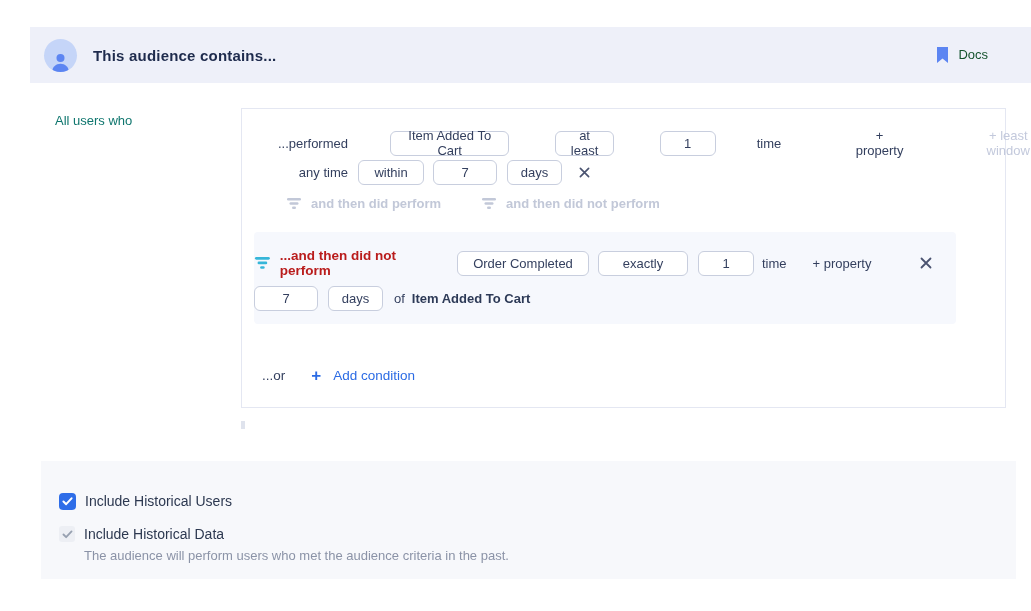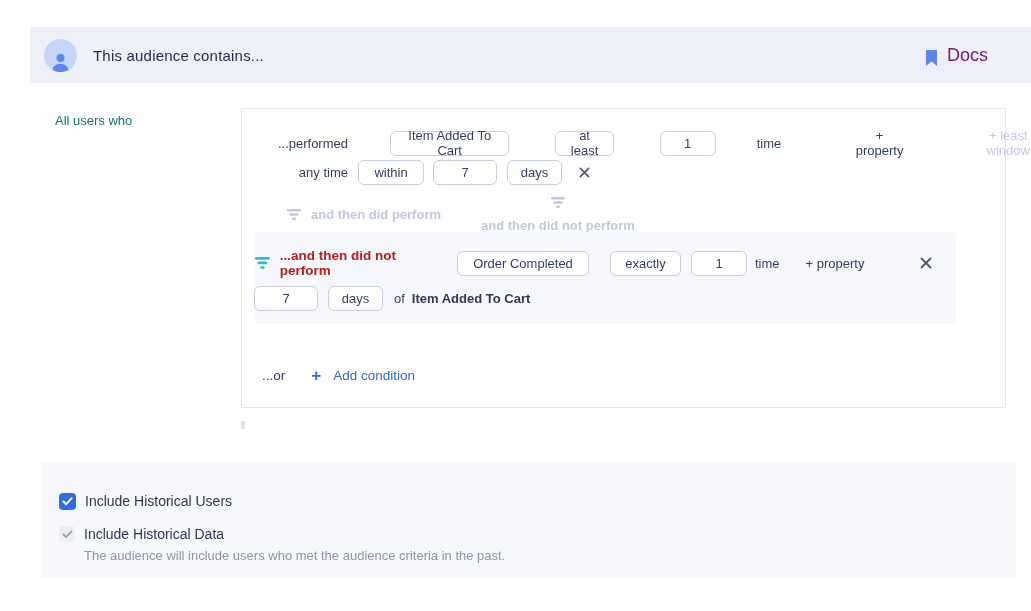--- a/index.html
+++ b/index.html
@@ -12,22 +12,22 @@
   
   .header {
     position:absolute; left:30px; right:0; top:27px; height:56px;
     background:#eef0f9; display:flex; align-items:center;
     padding:0 43px 0 14px;
   }
   .avatar {
     width:33px; height:33px; border-radius:50%; background:#c5d5f8;
     display:flex; align-items:flex-end; justify-content:center; overflow:hidden; flex:0 0 auto;
   }
-  .header-title { margin-left:16px; font-size:15px; font-weight:normal; color:#1e2b4d; letter-spacing:.2px; }
-  .docs { margin-left:auto; display:flex; align-items:flex-end; gap:9px; font-size:18px; color:#701a75; cursor:pointer; }
+  .header-title { margin-left:16px; font-size:15px; font-weight:bold; color:#1e2b4d; letter-spacing:.2px; }
+  .docs { margin-left:auto; display:flex; align-items:flex-start; gap:9px; font-size:13px; color:#14532d; cursor:pointer; }
 
   
   .all-users { position:absolute; left:55px; top:113px; font-size:13px; color:#0f766e; }
 
   
   .card {
     position:absolute; left:241px; top:108px; width:765px; height:300px;
     border:1px solid #e4e7f2; background:#fff;
   }
   .crow { position:absolute; left:0; display:flex; align-items:center; font-size:13px; }
@@ -139,42 +139,42 @@
 
   <div class="crow" style="top:87px; left:44px;font-weight:bold;">
     <span class="seq-option">
       <svg width="16" height="13" viewBox="0 0 16 13">
         <rect x="1" y="1" width="14" height="2.4" rx="1.2" fill="#c2c8d8"></rect>
         <rect x="3.5" y="5.3" width="9" height="2.4" rx="1.2" fill="#c2c8d8"></rect>
         <rect x="6" y="9.6" width="4" height="2.4" rx="1.2" fill="#c2c8d8"></rect>
       </svg>
       <span>and then did perform</span>
     </span>
-    <span class="seq-option" style="margin-left:40px;flex-direction:column;">
+    <span class="seq-option" style="margin-left:40px;">
       <svg width="16" height="13" viewBox="0 0 16 13">
         <rect x="1" y="1" width="14" height="2.4" rx="1.2" fill="#c2c8d8"></rect>
         <rect x="3.5" y="5.3" width="9" height="2.4" rx="1.2" fill="#c2c8d8"></rect>
         <rect x="6" y="9.6" width="4" height="2.4" rx="1.2" fill="#c2c8d8"></rect>
       </svg>
       <span>and then did not perform</span>
     </span>
   </div>
 
   <div class="subcard">
     <div class="sub-row" style="top:16px;">
       <div class="sub-label-col">
         <svg width="17" height="14" viewBox="0 0 17 14">
           <rect x="1" y="1" width="15" height="2.6" rx="1.3" fill="#36b6d9"></rect>
           <rect x="3.6" y="5.6" width="9.8" height="2.6" rx="1.3" fill="#36b6d9"></rect>
           <rect x="6.2" y="10.2" width="4.6" height="2.6" rx="1.3" fill="#36b6d9"></rect>
         </svg>
         <span class="sub-title">...and then did not perform</span>
       </div>
       <button class="pill" style="width:132px;">Order Completed</button>
-      <button class="pill" style="width:71px; margin-left:21px;">exactly</button>
+      <button class="pill" style="width:90px; margin-left:9px;">exactly</button>
       <input class="num-input" style="width: 56px; margin-left: 10px;" value="1">
       <span style="margin-left:8px;">time</span>
       <button class="plain-btn" style="margin-left:26px;">+ property</button>
       <button class="icon-btn" style="margin-left:auto; margin-right:24px;">
         <svg width="12" height="12" viewBox="0 0 12 12">
           <path d="M1.5 1.5 L10.5 10.5 M10.5 1.5 L1.5 10.5" stroke="#4a5370" stroke-width="1.8" stroke-linecap="round"></path>
         </svg>
       </button>
     </div>
     <div class="sub-row" style="top:54px;">
@@ -206,16 +206,16 @@
     <span class="opt-label">Include Historical Users</span>
   </div>
   <div class="opt-row" style="top:65px;">
     <div class="checkbox-muted">
       <svg width="11" height="9" viewBox="0 0 12 10">
         <path d="M1.5 5 L4.5 8 L10.5 1.5" fill="none" stroke="#97a0b0" stroke-width="2" stroke-linecap="round" stroke-linejoin="round"></path>
       </svg>
     </div>
     <div>
       <div class="opt-label">Include Historical Data</div>
-      <div class="opt-desc">The audience will include users who met the audience criteria in the past.</div>
+      <div class="opt-desc">The audience will perform users who met the audience criteria in the past.</div>
     </div>
   </div>
 </div>
 
 </body></html>

